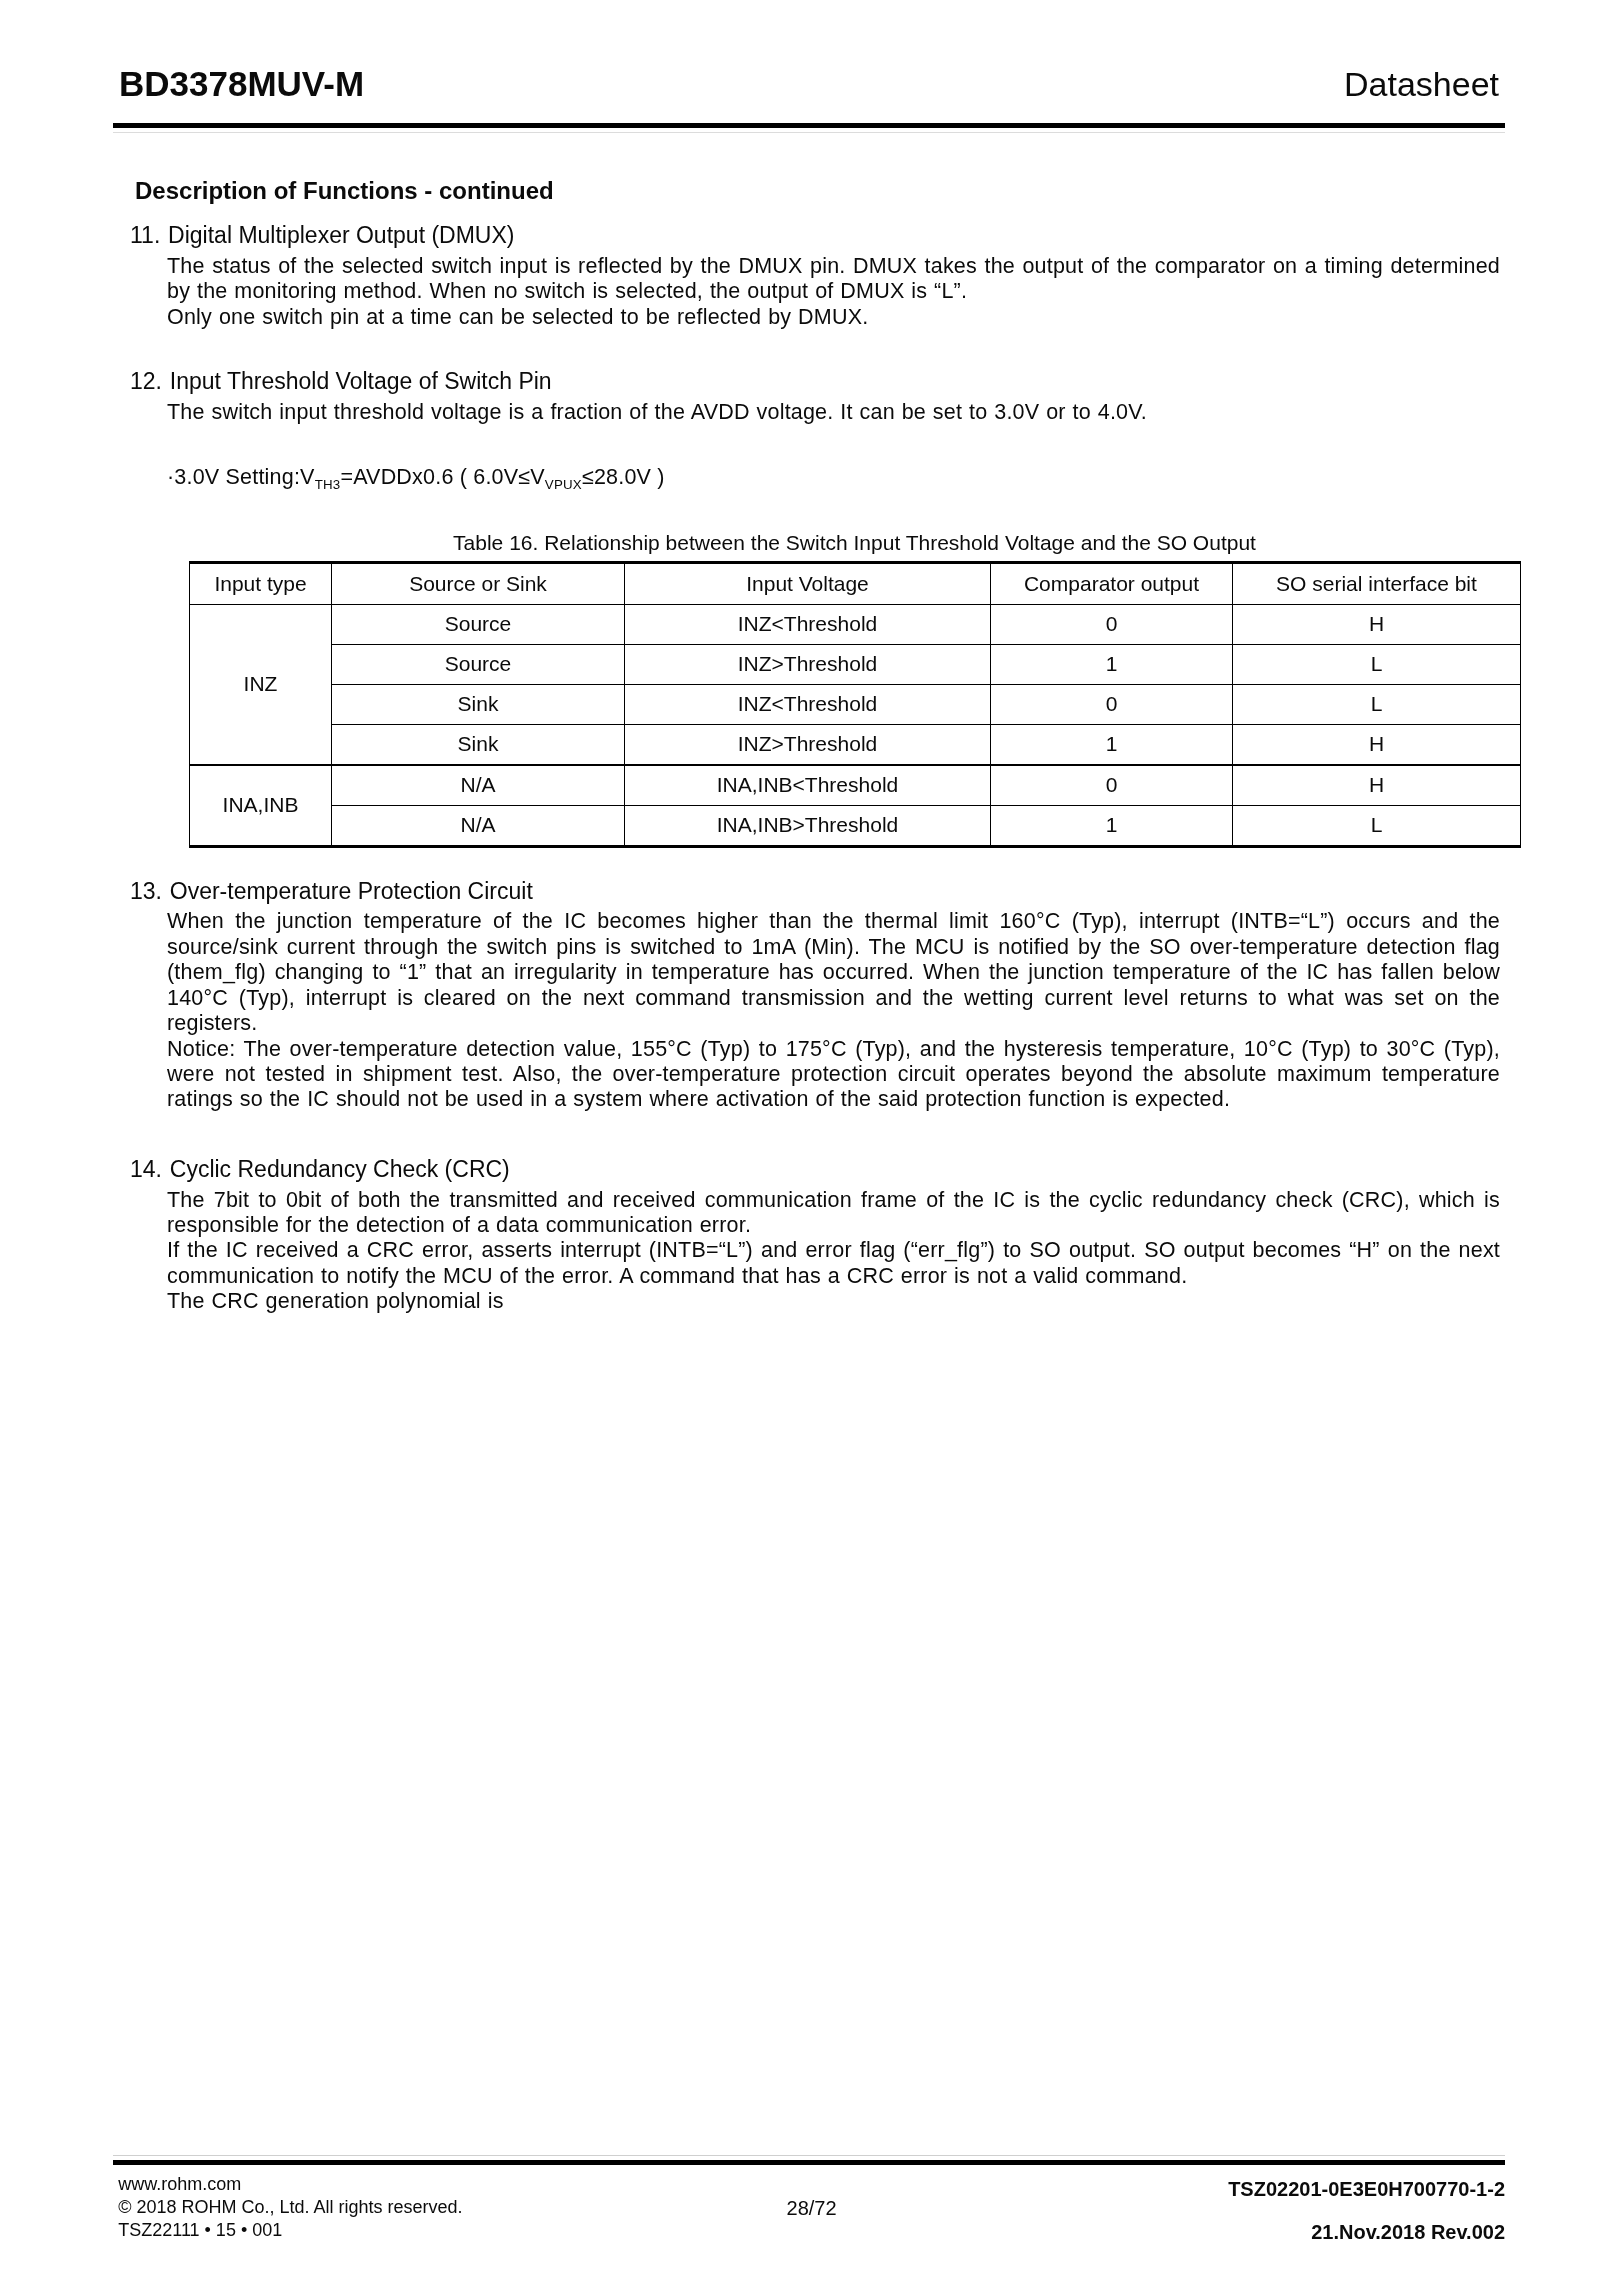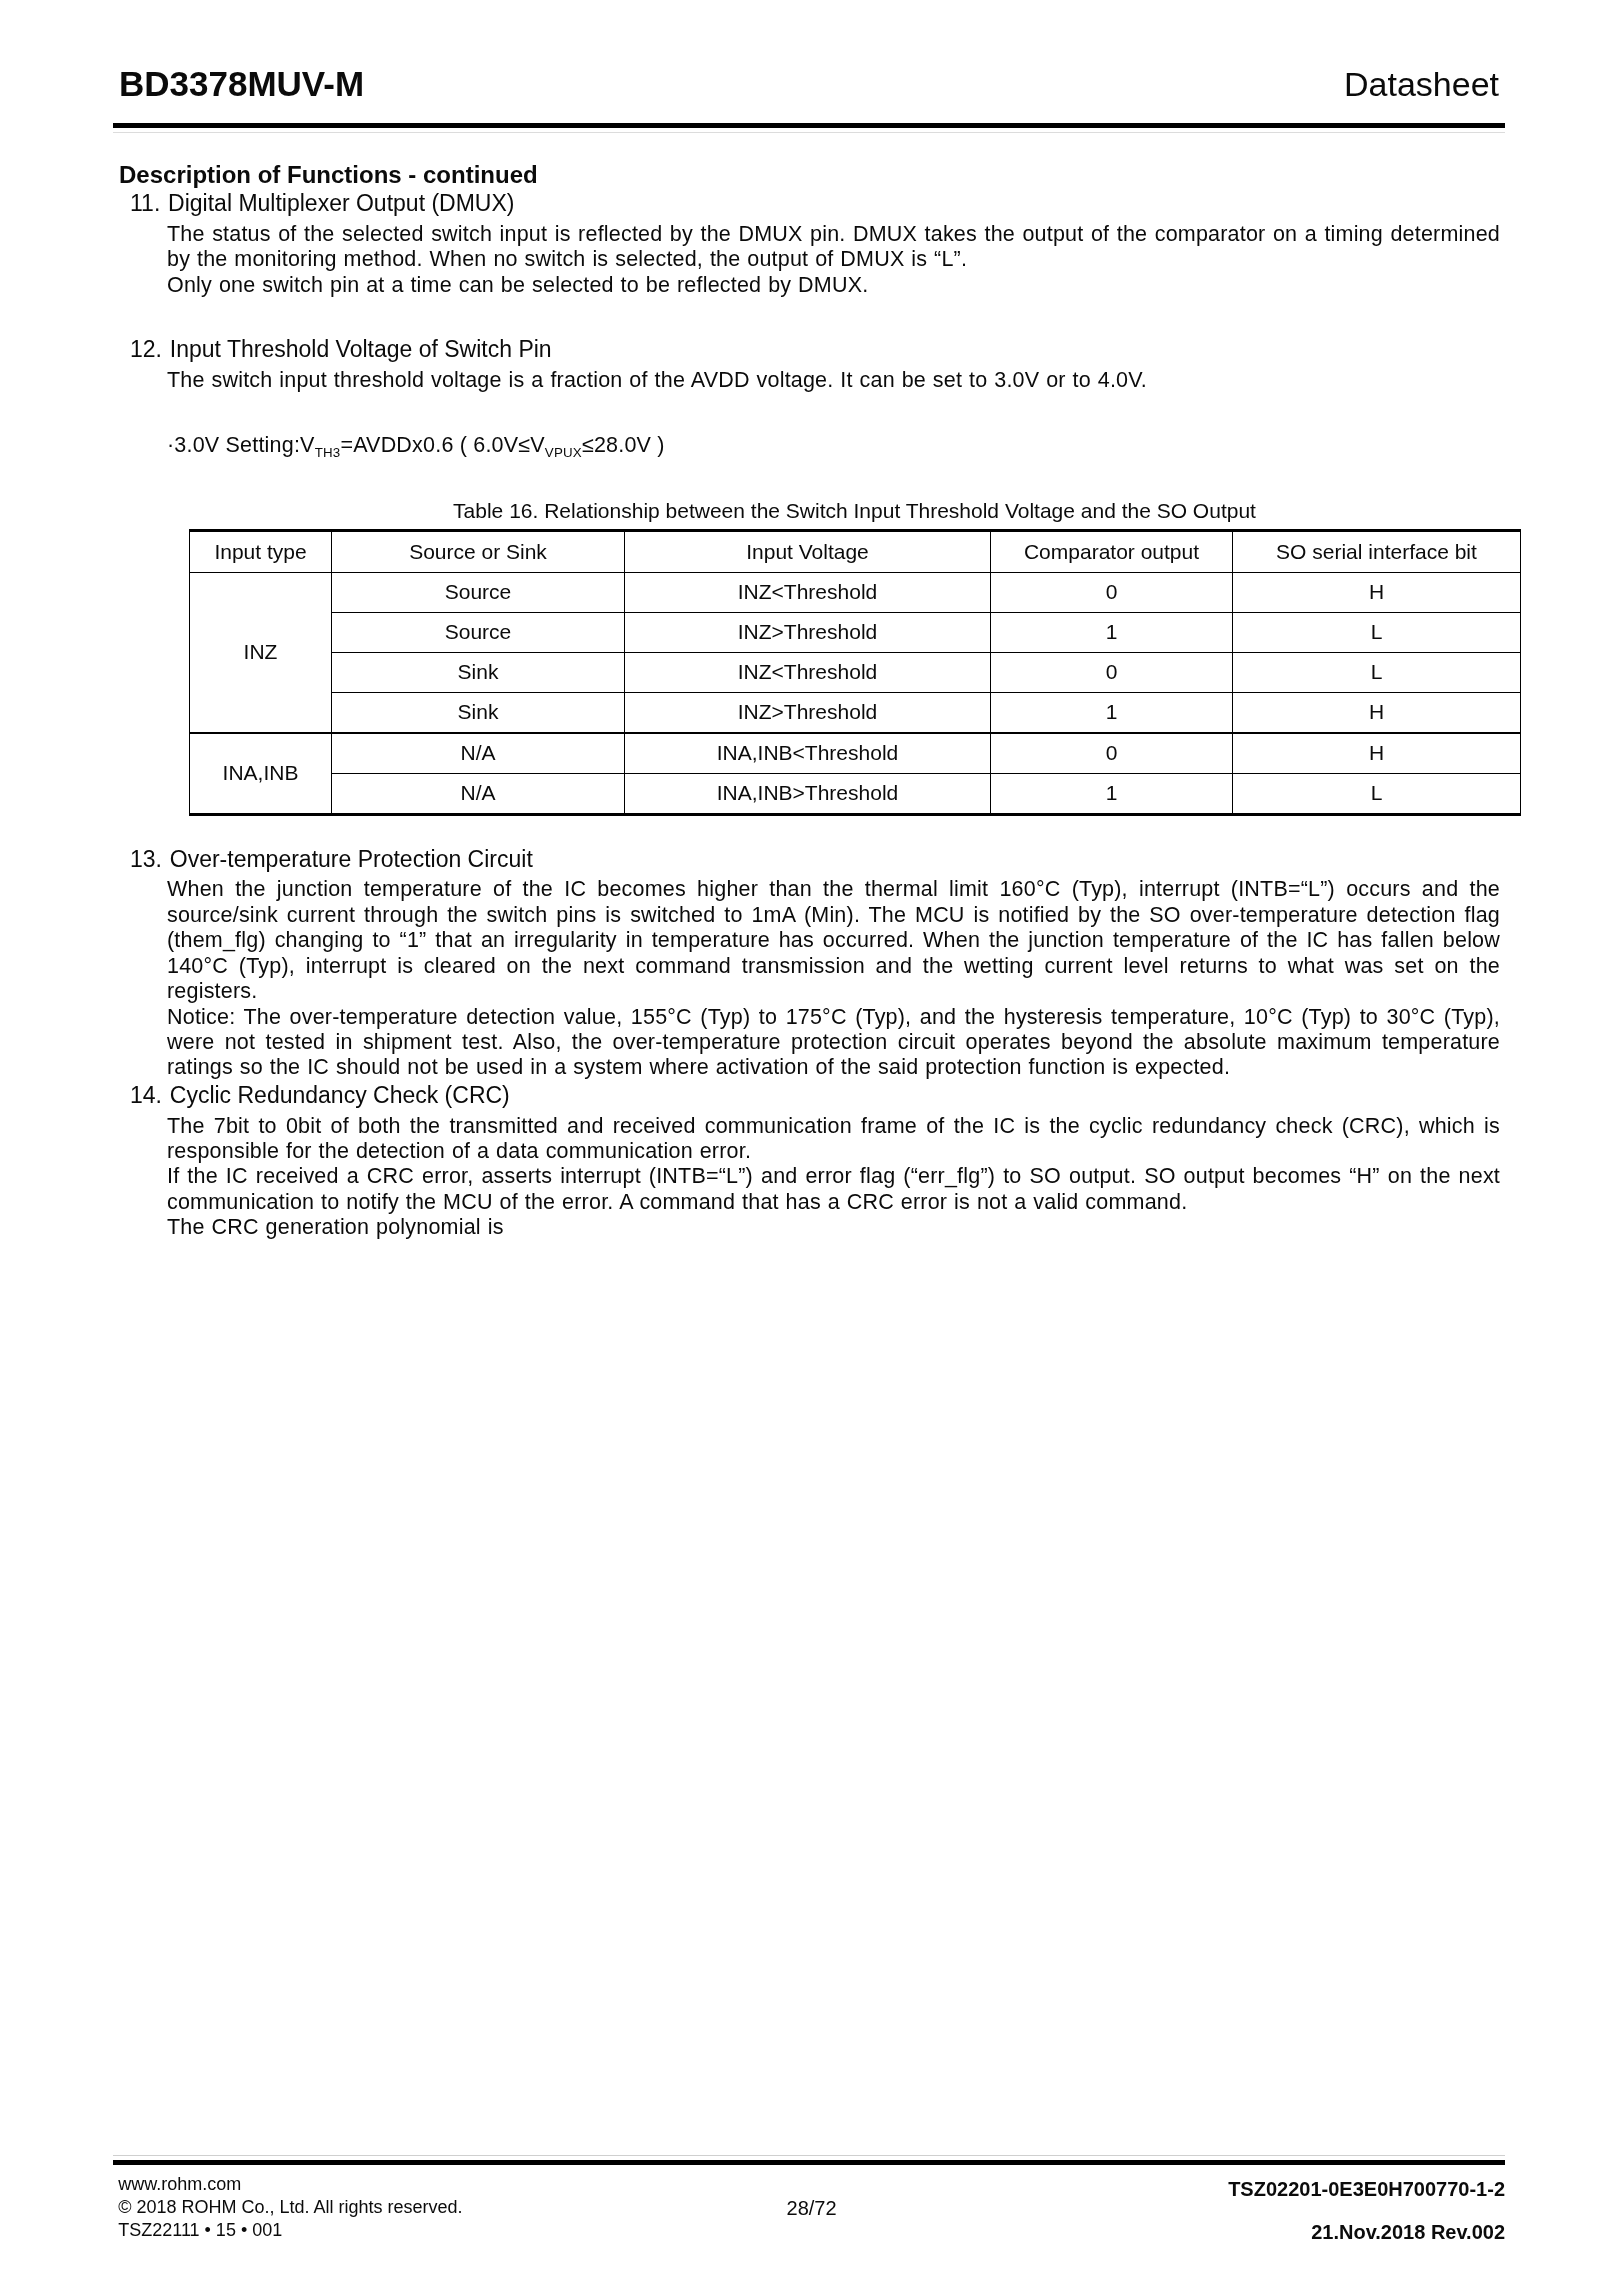--- a/index.html
+++ b/index.html
@@ -20,37 +20,37 @@
     display:flex; justify-content:space-between; align-items:flex-end;
   }
   .product-title { font-size:35px; font-weight:bold; line-height:38px; }
   .doc-type { font-size:34px; font-weight:normal; line-height:38px; }
   .header-rule   { position:absolute; top:123px; left:113px; right:111px; height:5.2px; background:#000; }
   .header-rule-shadow { position:absolute; top:132px; left:113px; right:111px; height:1.3px; background:#dcdcdc; }
 
   
   .content { position:absolute; top:160px; left:119px; width:1381px; }
 
-  .group-heading { font-size:24px; font-weight:bold; line-height:29px; margin:0; }
+  .group-heading { font-size:24px; font-weight:bold; line-height:29px; margin:16px; }
 
   .section-heading { font-size:23px; font-weight:normal; line-height:29px; margin:0; padding-left:11px; }
   .section-heading .num { margin-right:7.8px; }
 
   .section-body { margin-left:48px; }
 
   .para {
     font-size:21.5px; line-height:25.4px; margin:0;
     text-align:justify; letter-spacing:0.2px; word-spacing:0.7px;
   }
   .para + .para { margin-top:0; }
 
   .mt-heading-gap { margin-top:3.9px; }
   .sec-12 { margin-top:37px; }
   .sec-13 { margin-top:29px; }
-  .sec-14 { }
+  .sec-14 { margin-top:42px; }
 
   .settings { margin-top:37px; font-size:21.5px; line-height:30px; letter-spacing:0.2px; }
   .settings sub { font-size:0.62em; line-height:0; }
 
   .notice-para { margin-top:40px; }
 
   .crc-intro { margin-top:39px; text-align:left; }
 
   .formula {
     margin-top:2.6px;

